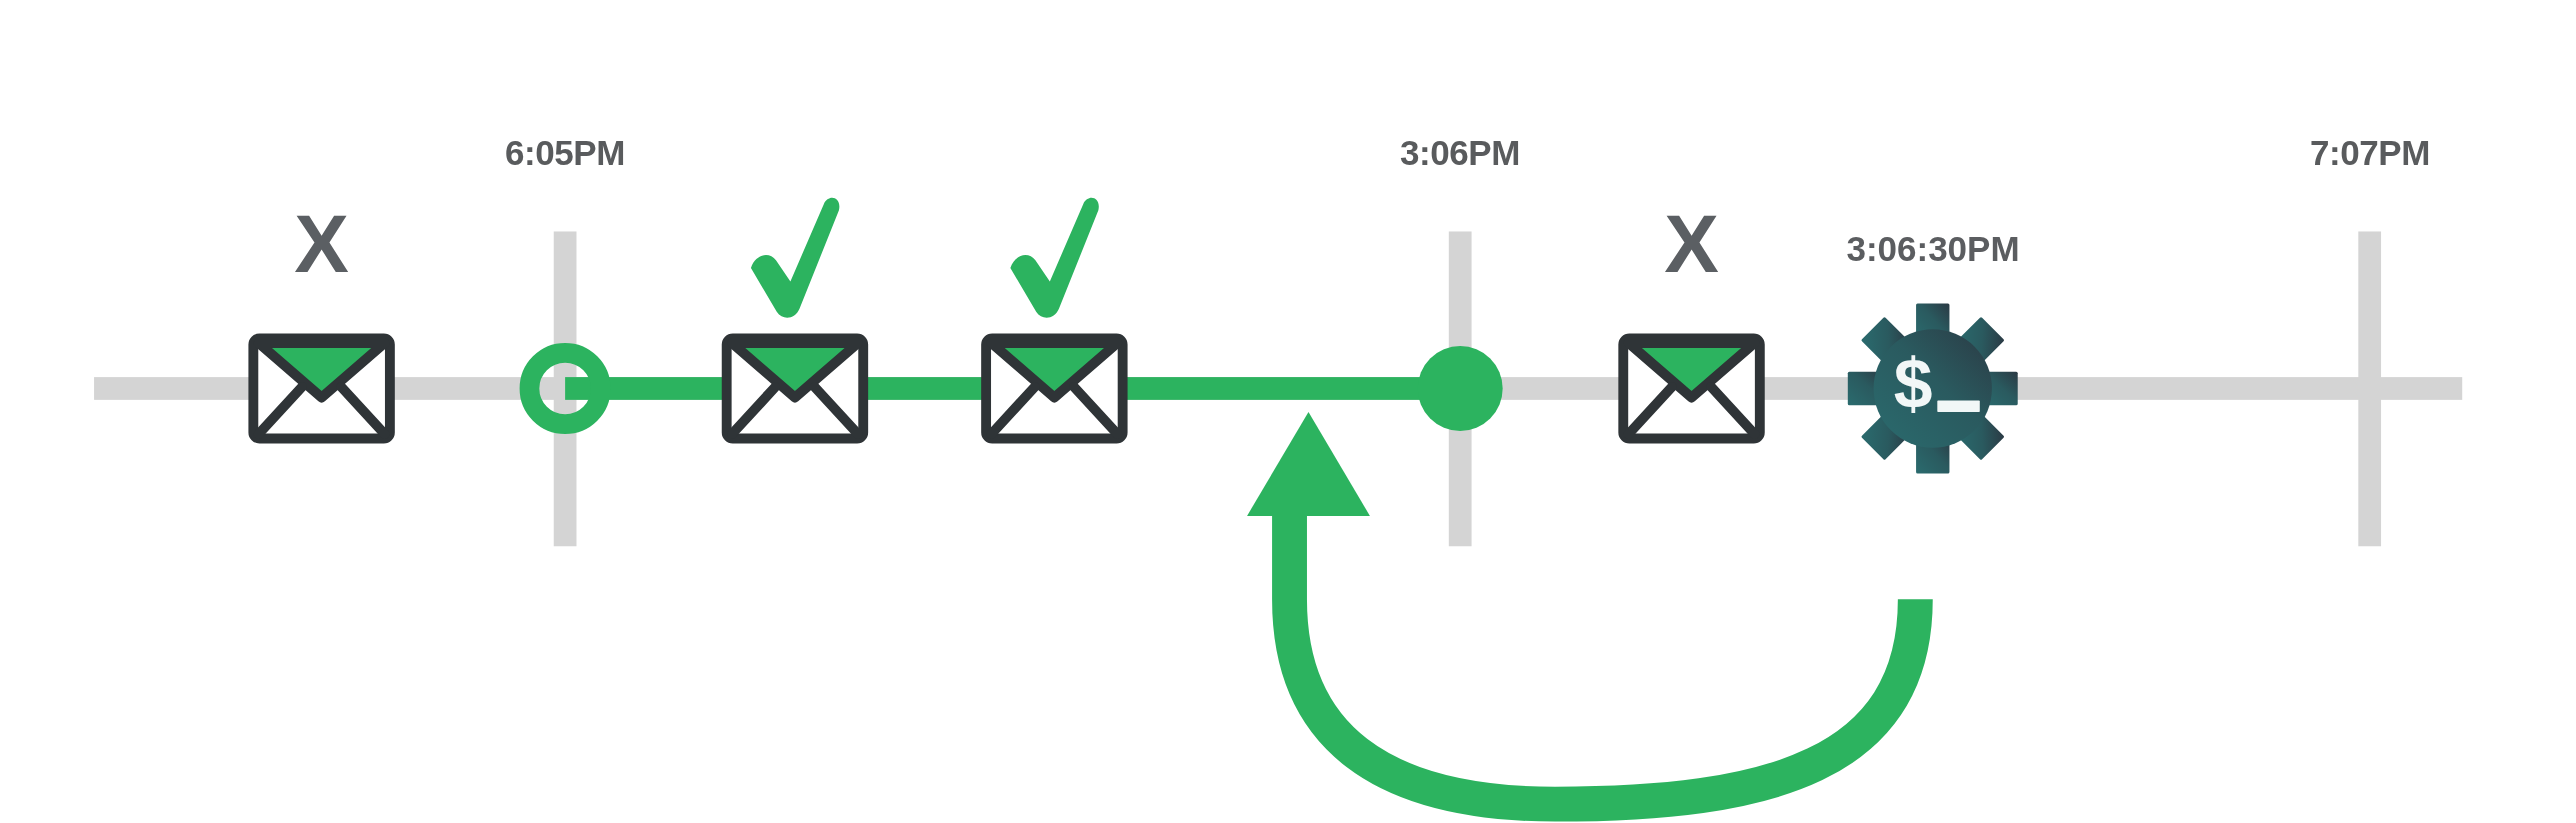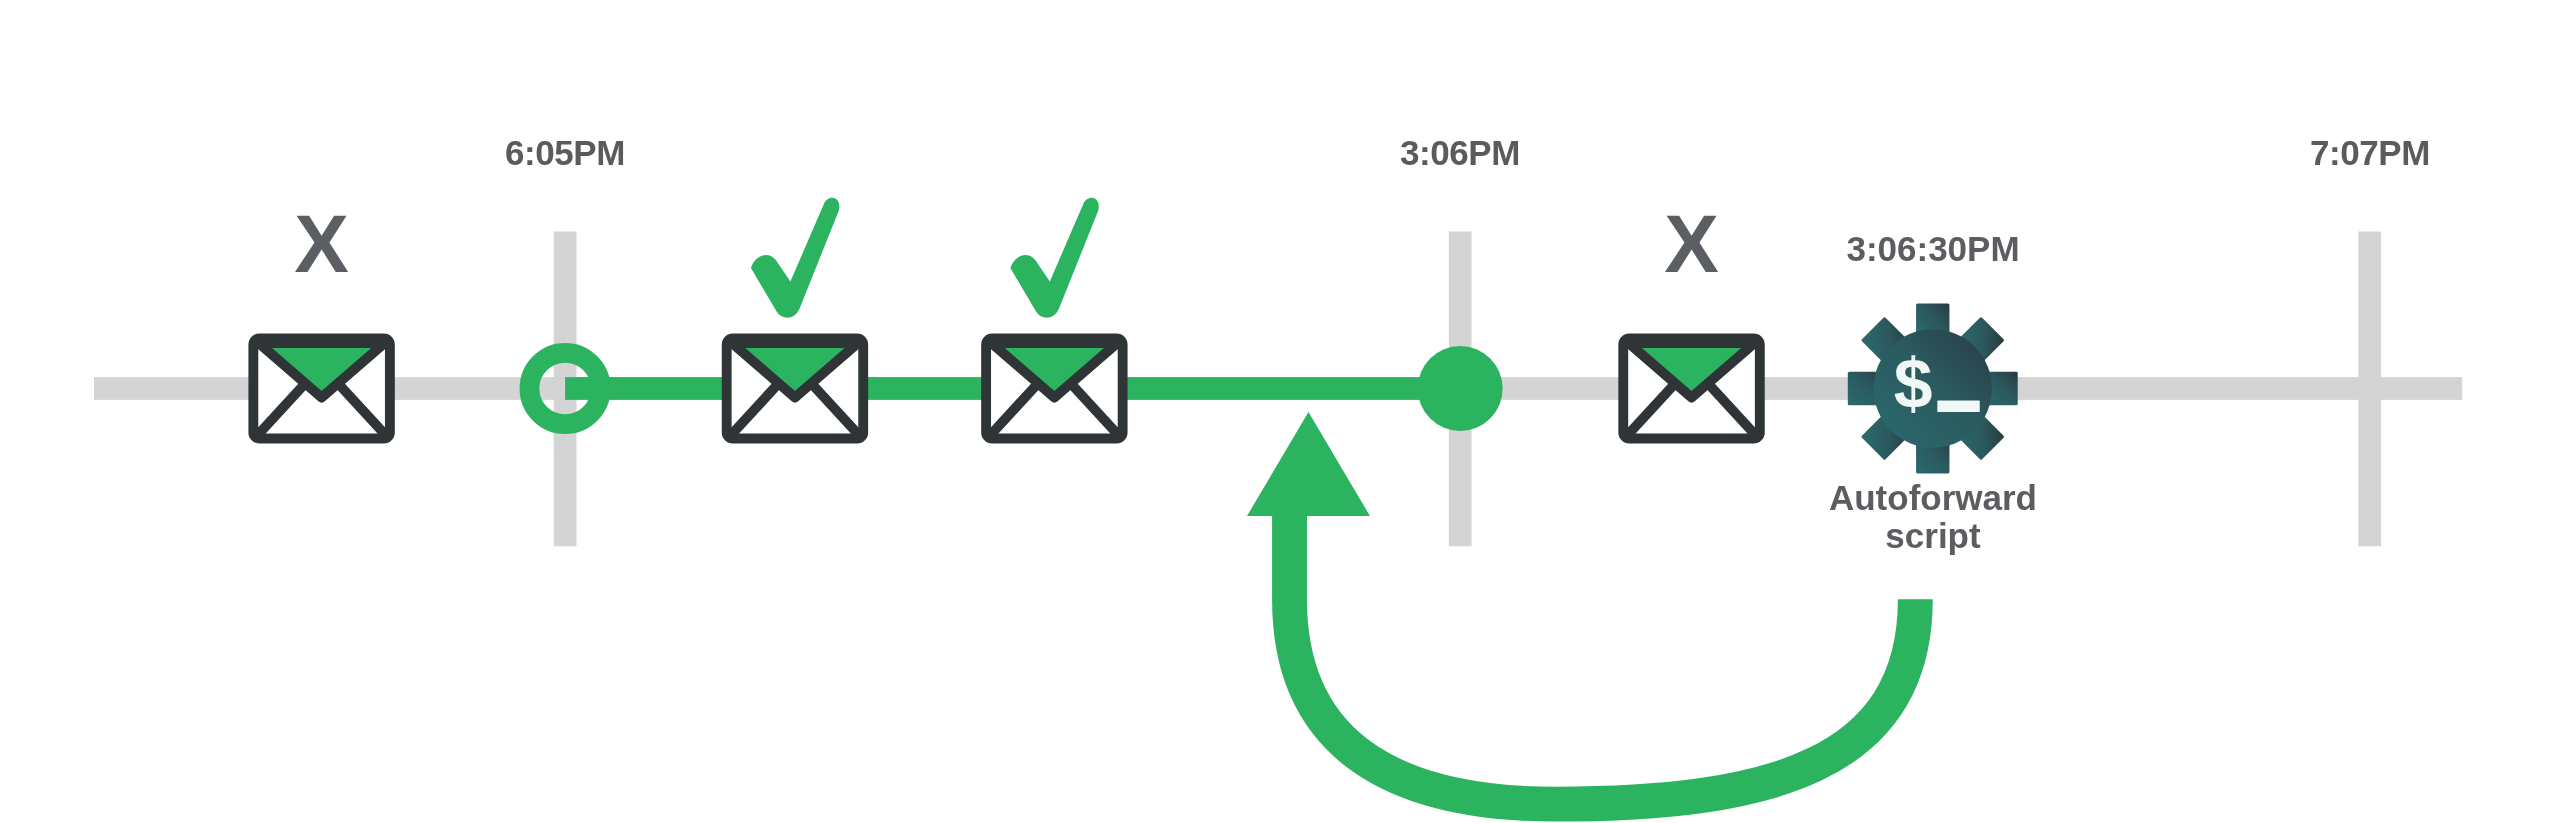--- a/index.html
+++ b/index.html
@@ -181,17 +181,15 @@
 
   <div class="tick-label" style="left:565px; top:135px;">6:05PM</div>
 
   <div class="tick-label" style="left:1460px; top:135px;">3:06PM</div>
 
   <div class="tick-label" style="left:2370px; top:135px;">7:07PM</div>
 
   <div class="event-time" style="left:1933px; top:231px;">3:06:30PM</div>
 
 
-  <div class="caption" style="left:1933px; top:479px; width:394px;">Autoforward
-script</div>
 
 </div>
 
 
 </body></html>

